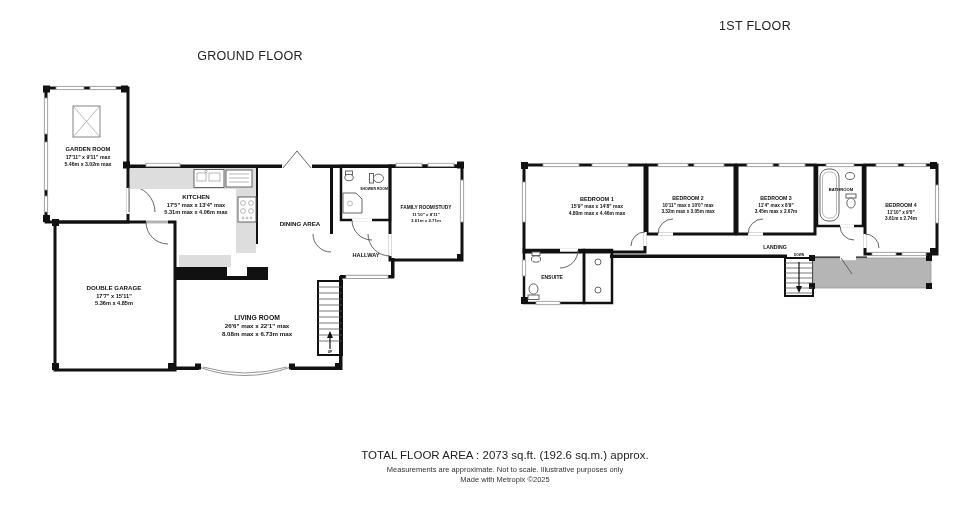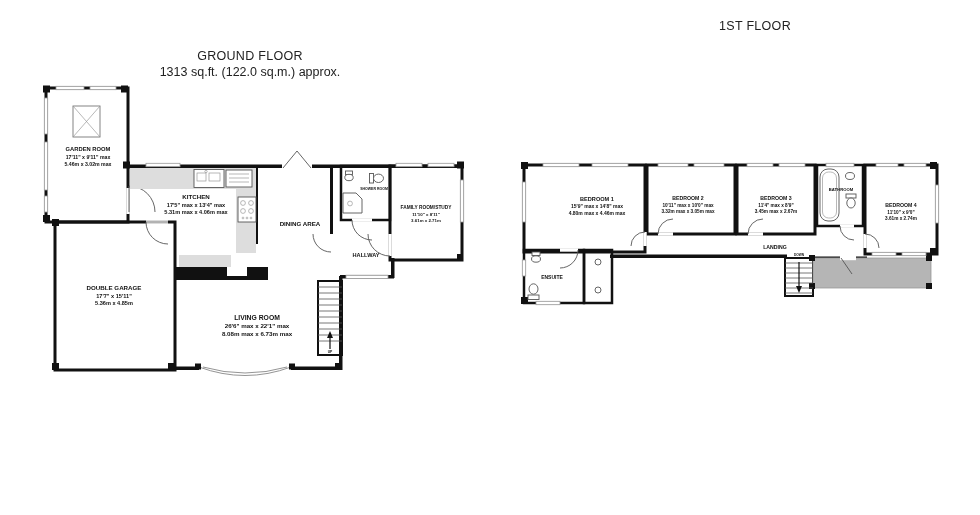--- a/index.html
+++ b/index.html
@@ -26,21 +26,20 @@
   .counter{fill:#dddddd;}
   .post{fill:#111111;}
 </style>
 </head>
 <body>
 
 <div class="page">
 
   <div class="floor-title" id="ground-title">
     <div class="t1">GROUND FLOOR</div>
-    <div class="t2">1313 sq.ft. (122.0 sq.m.) approx.</div>
   </div>
   <div class="floor-title" id="first-title">
     <div class="t1">1ST FLOOR</div>
   </div>
 
   <svg style="left:40px;top:80px;" width="430" height="315" viewBox="40 80 430 315">
 
     <g>
       <rect class="roomfill" x="47" y="89" width="80" height="132"></rect>
       <rect class="roomfill" x="128" y="167" width="130" height="104"></rect>
@@ -276,14 +275,19 @@
       <text x="901" y="207" font-size="5.2">BEDROOM 4</text>
       <text x="901" y="213.5" font-size="4.7">11'10" x 9'0"</text>
       <text x="901" y="220" font-size="4.7">3.61m x 2.74m</text>
       <text x="841" y="191" font-size="4.2">BATHROOM</text>
       <text x="552" y="279" font-size="5">ENSUITE</text>
       <text x="775" y="249" font-size="5.2">LANDING</text>
       <text x="799" y="255.5" font-size="3.2">DOWN</text>
     </g>
   </svg>
 
+  <div class="footer">
+    <div class="total">TOTAL FLOOR AREA : 2073 sq.ft. (192.6 sq.m.) approx.</div>
+    <div class="small">Measurements are approximate.  Not to scale.  Illustrative purposes only</div>
+    <div class="small">Made with Metropix ©2025</div>
+  </div>
 
 </div>
 
 </body></html>

